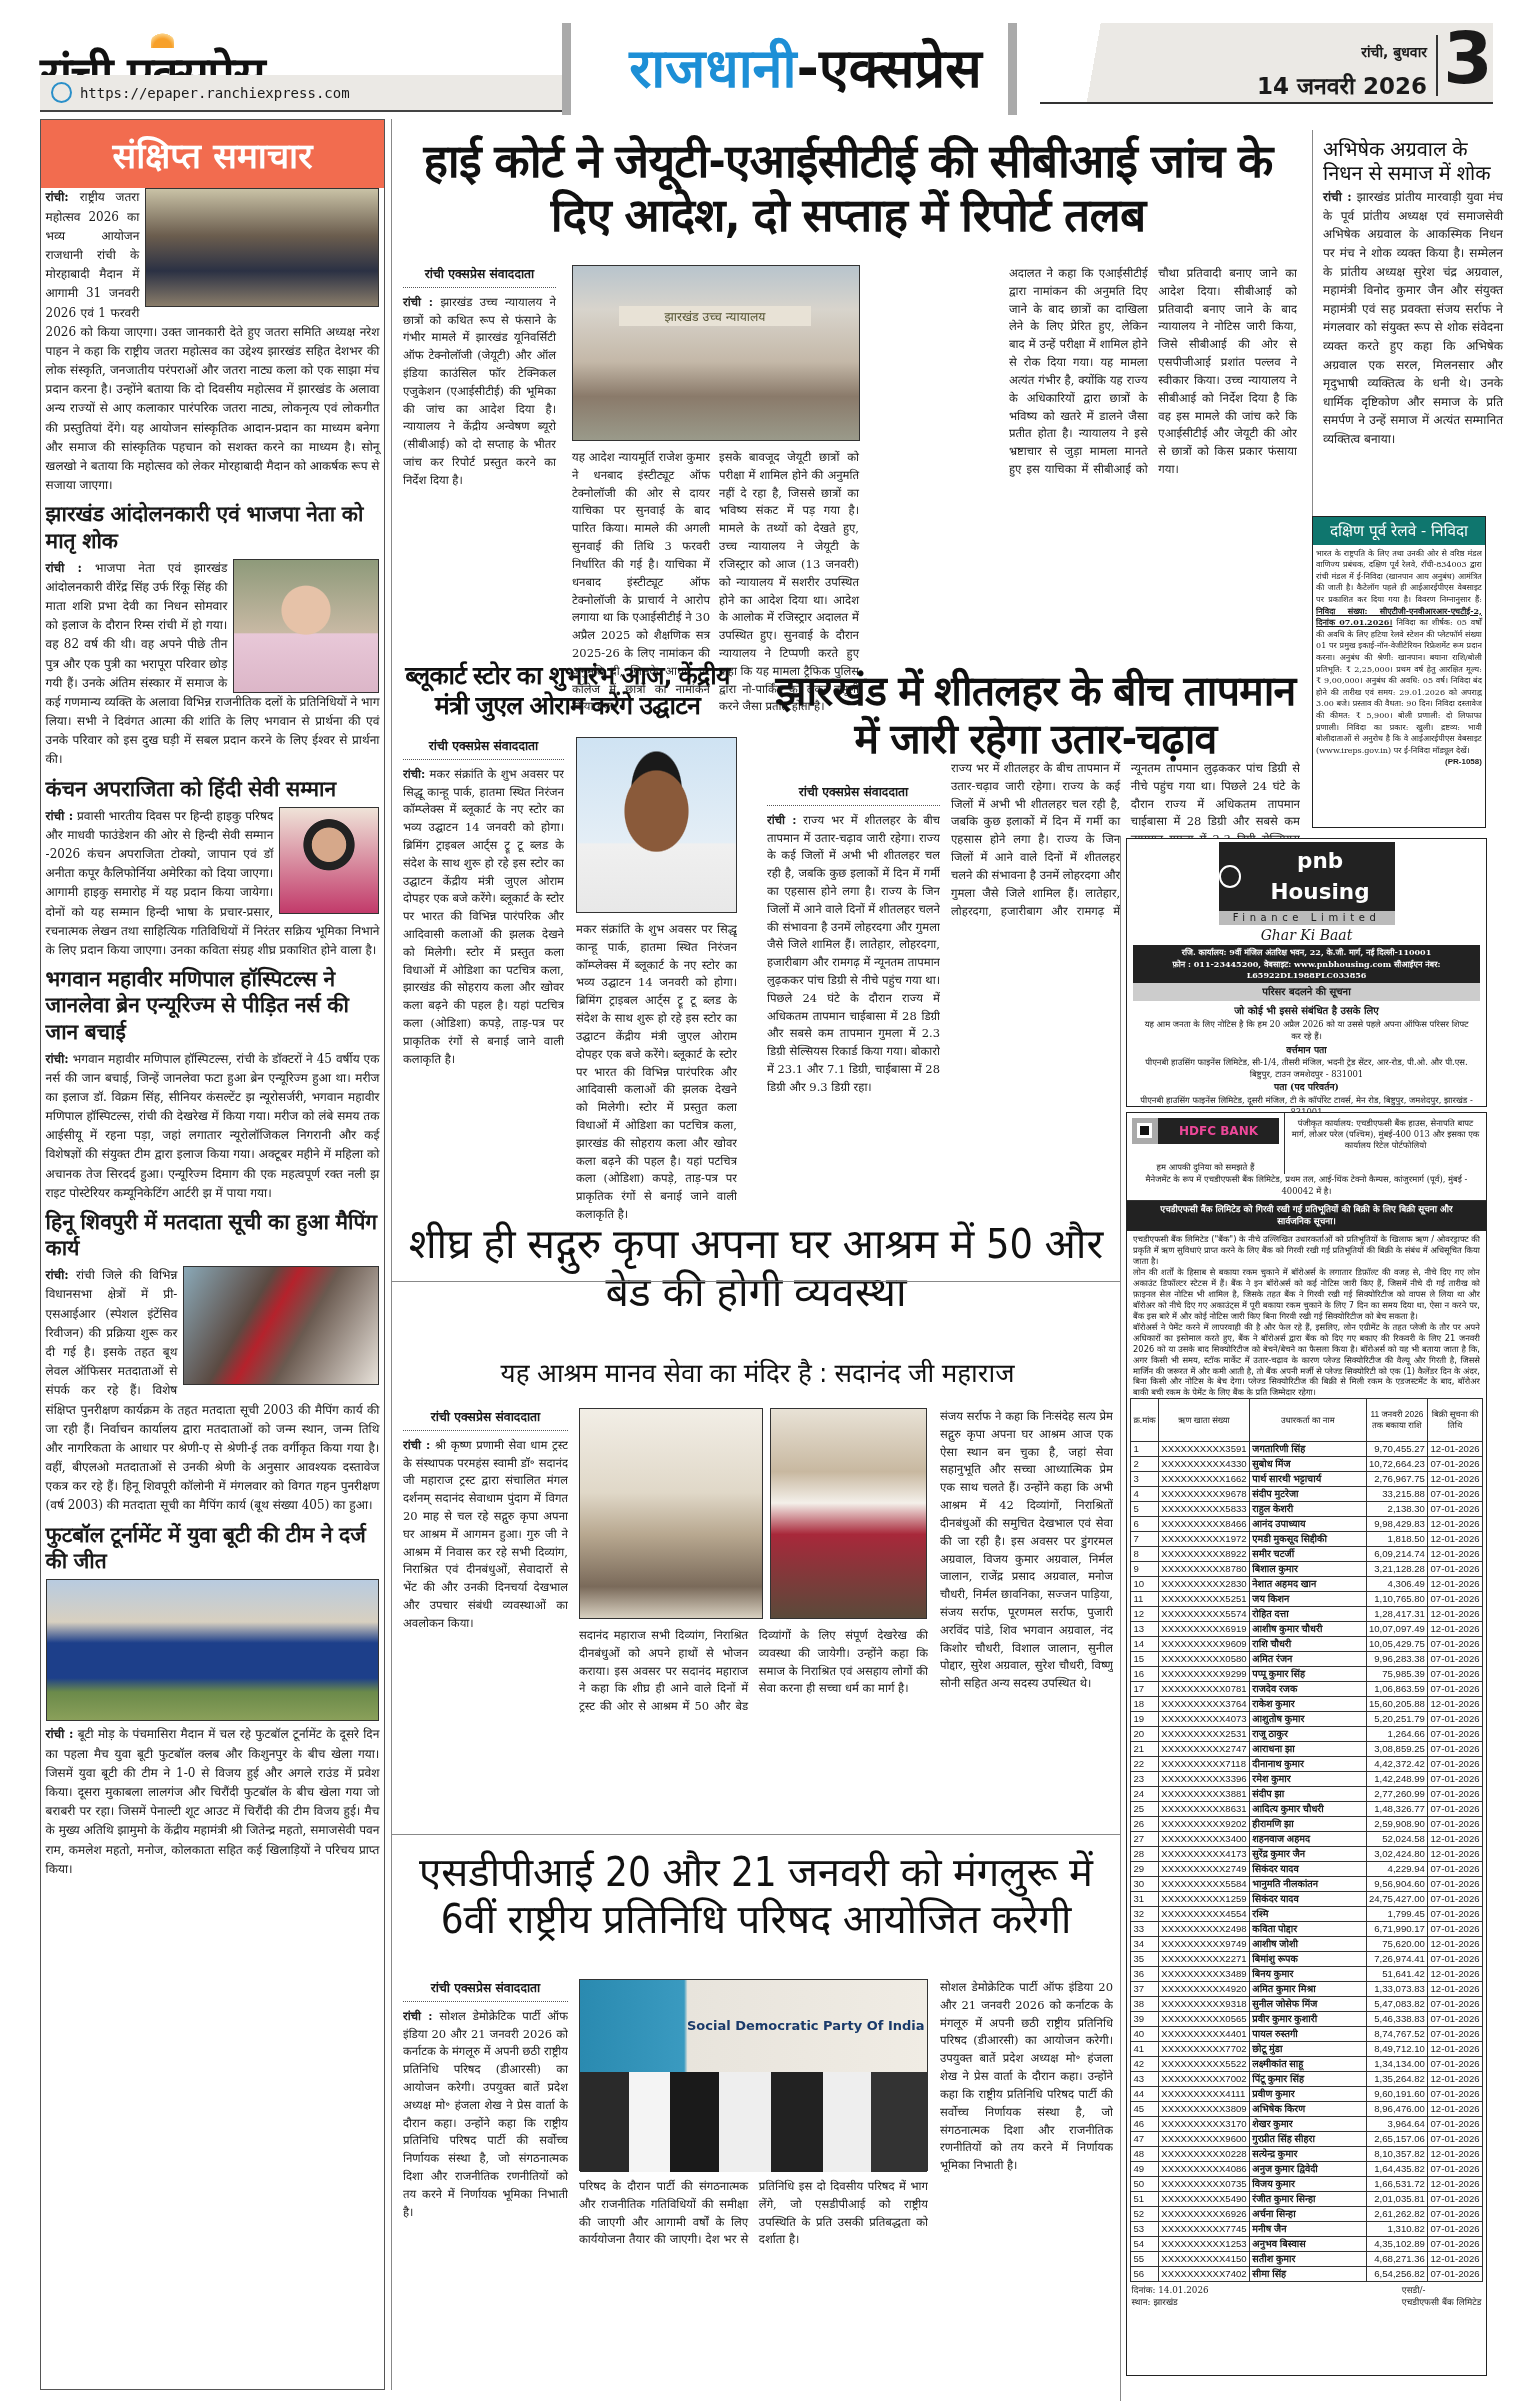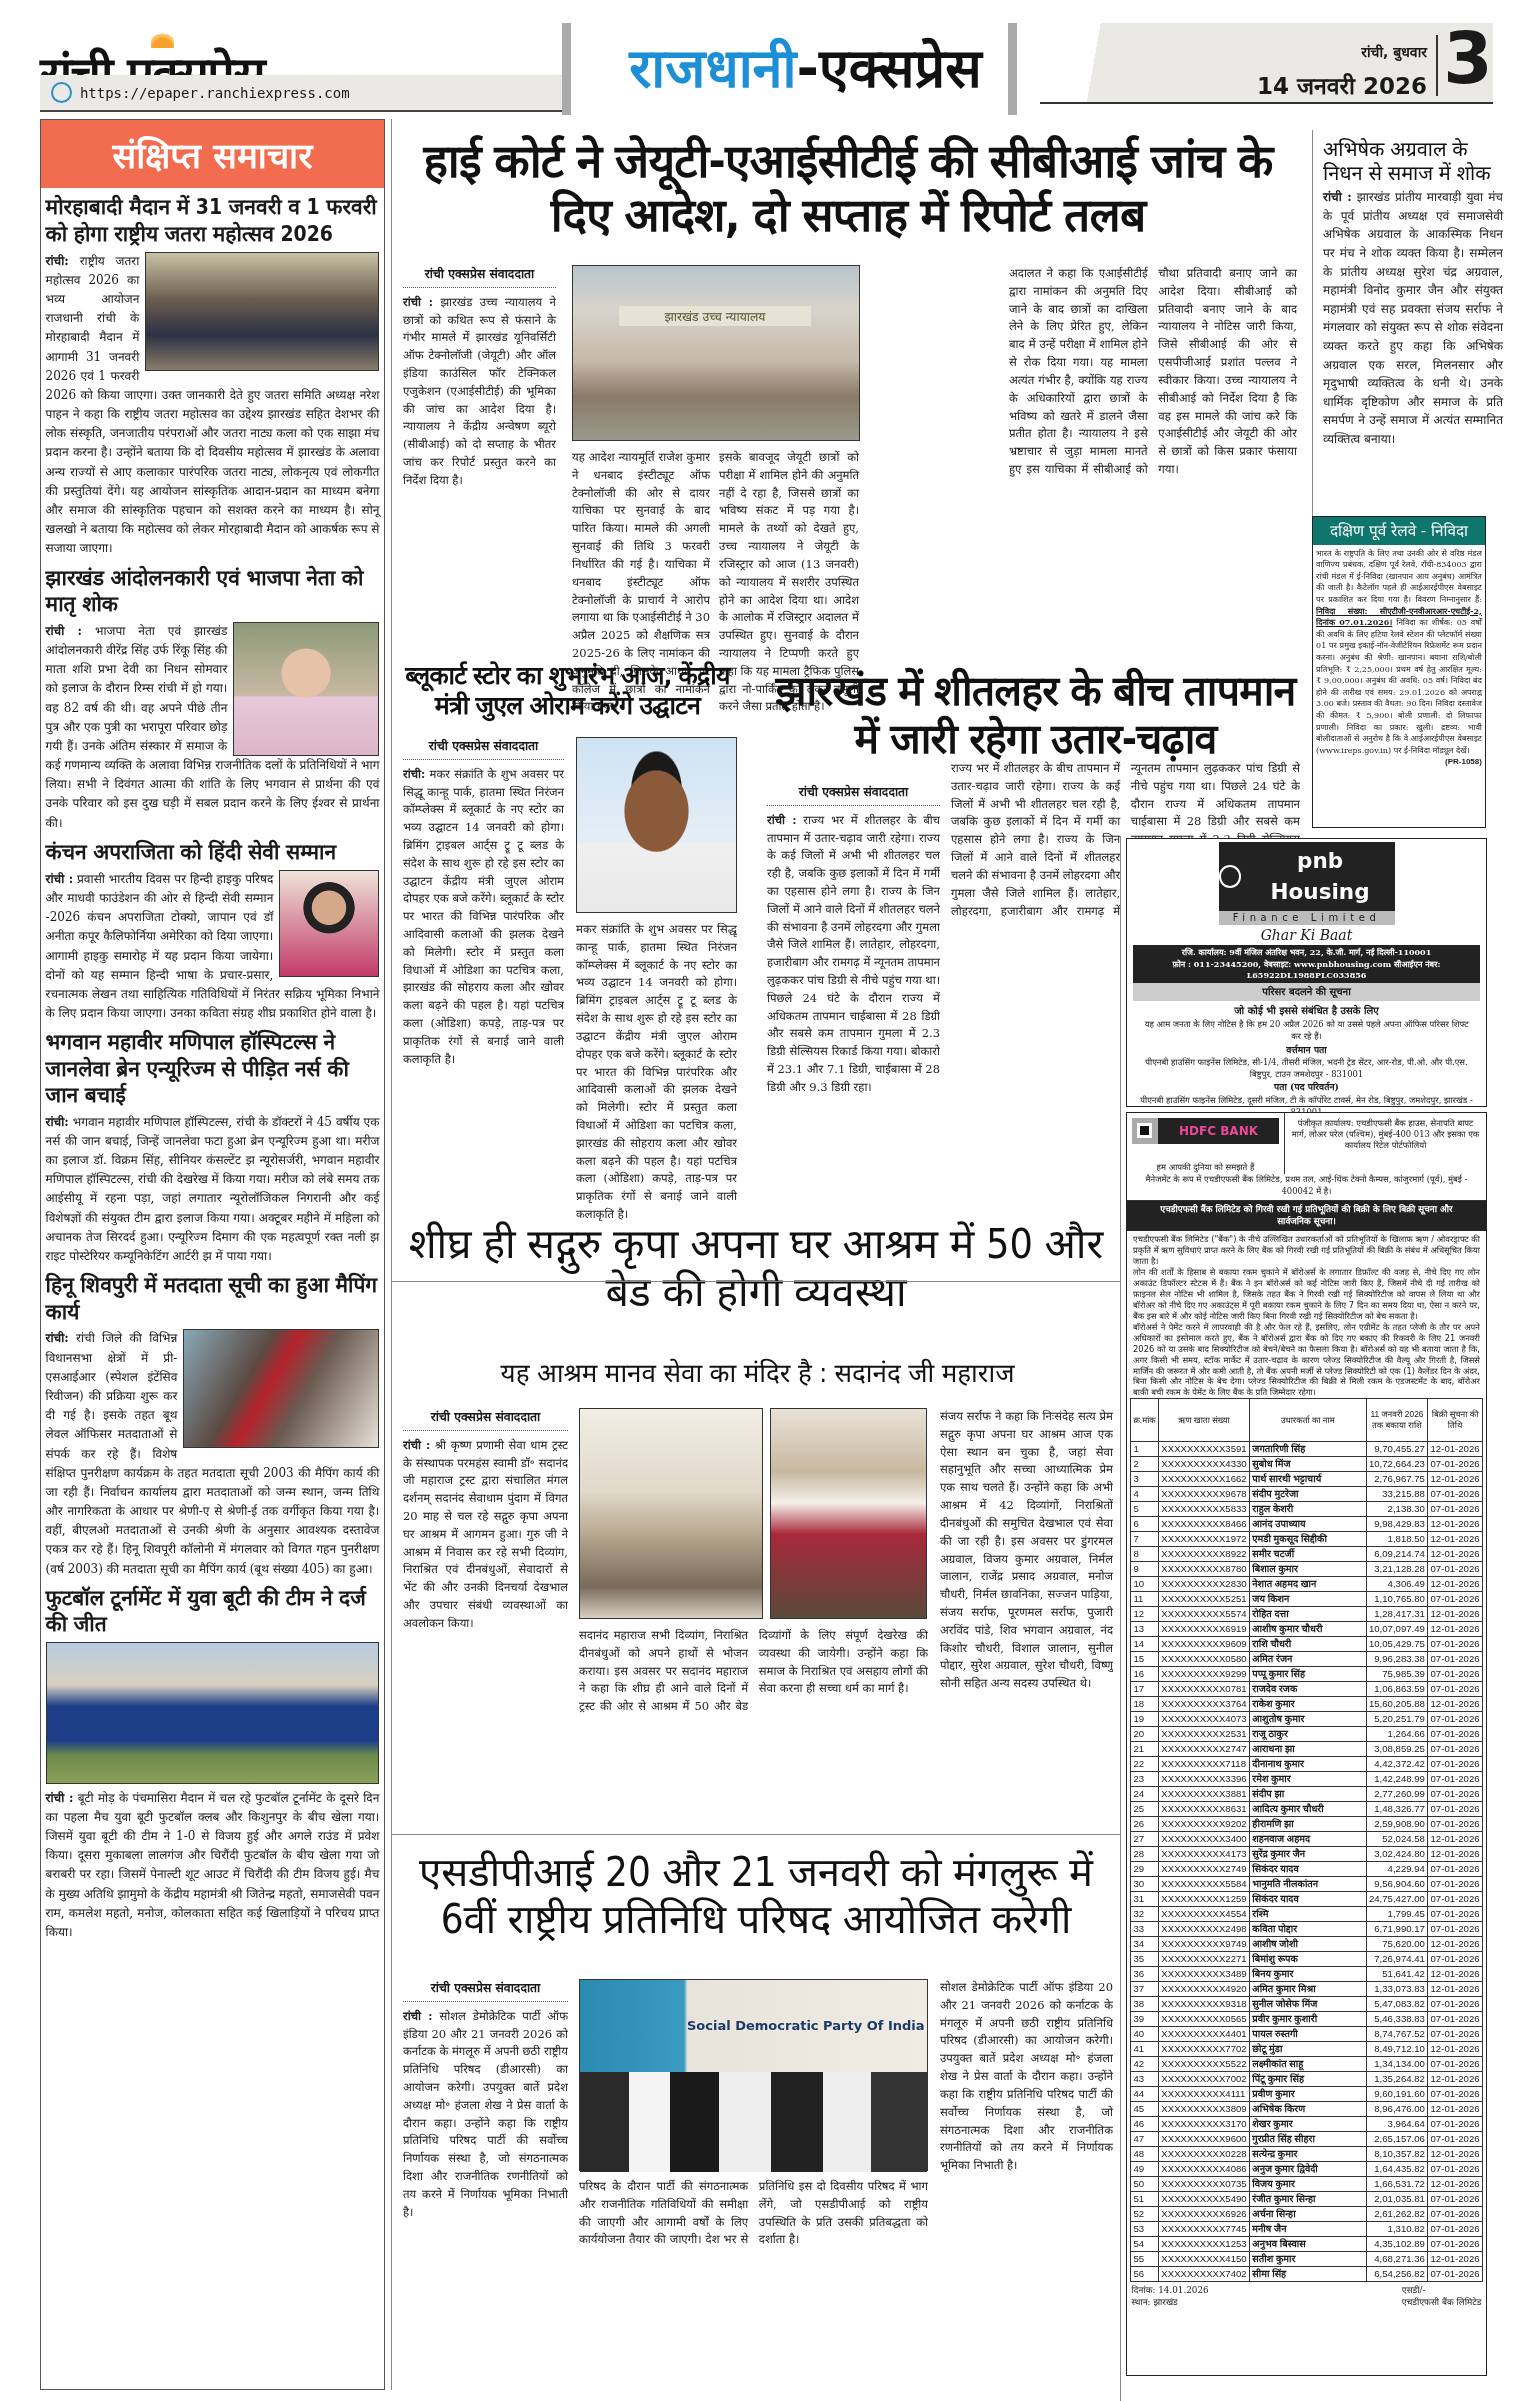--- a/index.html
+++ b/index.html
@@ -54,21 +54,20 @@
   <div class="abs" style="left:1258px;top:42px;width:169px;text-align:right;font-size:14px;font-weight:bold">रांची, बुधवार</div>
   <div class="abs" style="left:1197px;top:69px;width:230px;text-align:right;font-size:23px;font-weight:bold">14 जनवरी 2026</div>
   <div class="abs" style="left:1436px;top:35px;width:1.5px;height:61px;background:#333"></div>
   <div class="abs" style="left:1441px;top:23px;width:54px;text-align:center;font-size:71px;font-weight:bold;line-height:1">3</div>
 </div>
 
 <div class="abs" style="left:40px;top:119px;width:345px;height:2271px;border:0.8px solid #555;padding:0 4.6px">
   <div id="brief-header" style="margin:0 -4.6px">संक्षिप्त समाचार</div>
 
   <div>
-    <div class="brief-hl">मोरहाबादी मैदान में 31 जनवरी व 1 फरवरी को होगा राष्ट्रीय जतरा महोत्सव 2026</div>
     <div class="photo" style="float:right;width:234px;height:119px;margin-left:6.1px;background:linear-gradient(180deg,#c9c2a6 0%,#6b5d4e 40%,#2b3144 70%,#8a7d6a 100%)"></div>
     <div class="brief-body"><span class="lead">रांची:</span> <span>राष्ट्रीय जतरा महोत्सव 2026 का भव्य आयोजन राजधानी रांची के मोरहाबादी मैदान में आगामी 31 जनवरी 2026 एवं 1 फरवरी 2026 को किया जाएगा। उक्त जानकारी देते हुए जतरा समिति अध्यक्ष नरेश पाहन ने कहा कि राष्ट्रीय जतरा महोत्सव का उद्देश्य झारखंड सहित देशभर की लोक संस्कृति, जनजातीय परंपराओं और जतरा नाट्य कला को एक साझा मंच प्रदान करना है। उन्होंने बताया कि दो दिवसीय महोत्सव में झारखंड के अलावा अन्य राज्यों से आए कलाकार पारंपरिक जतरा नाट्य, लोकनृत्य एवं लोकगीत की प्रस्तुतियां देंगे। यह आयोजन सांस्कृतिक आदान-प्रदान का माध्यम बनेगा और समाज की सांस्कृतिक पहचान को सशक्त करने का माध्यम है। सोनू खलखो ने बताया कि महोत्सव को लेकर मोरहाबादी मैदान को आकर्षक रूप से सजाया जाएगा।</span></div>
   </div>
 
   <div style="clear:both">
     <div class="brief-hl">झारखंड आंदोलनकारी एवं भाजपा नेता को मातृ शोक</div>
     <div class="photo" style="float:right;width:146px;height:134px;margin-left:6.1px;background:radial-gradient(circle at 50% 38%,#e6c2a8 0 22%,transparent 23%),linear-gradient(180deg,#8e9a7a 0%,#c8b9a4 55%,#e8c8d8 56%,#dcb6c8 100%)"></div>
     <div class="brief-body"><span class="lead">रांची :</span> <span>भाजपा नेता एवं झारखंड आंदोलनकारी वीरेंद्र सिंह उर्फ रिंकू सिंह की माता शशि प्रभा देवी का निधन सोमवार को इलाज के दौरान रिम्स रांची में हो गया। वह 82 वर्ष की थी। वह अपने पीछे तीन पुत्र और एक पुत्री का भरापूरा परिवार छोड़ गयी हैं। उनके अंतिम संस्कार में समाज के कई गणमान्य व्यक्ति के अलावा विभिन्न राजनीतिक दलों के प्रतिनिधियों ने भाग लिया। सभी ने दिवंगत आत्मा की शांति के लिए भगवान से प्रार्थना की एवं उनके परिवार को इस दुख घड़ी में सबल प्रदान करने के लिए ईश्वर से प्रार्थना की।</span></div>
   </div>
 

